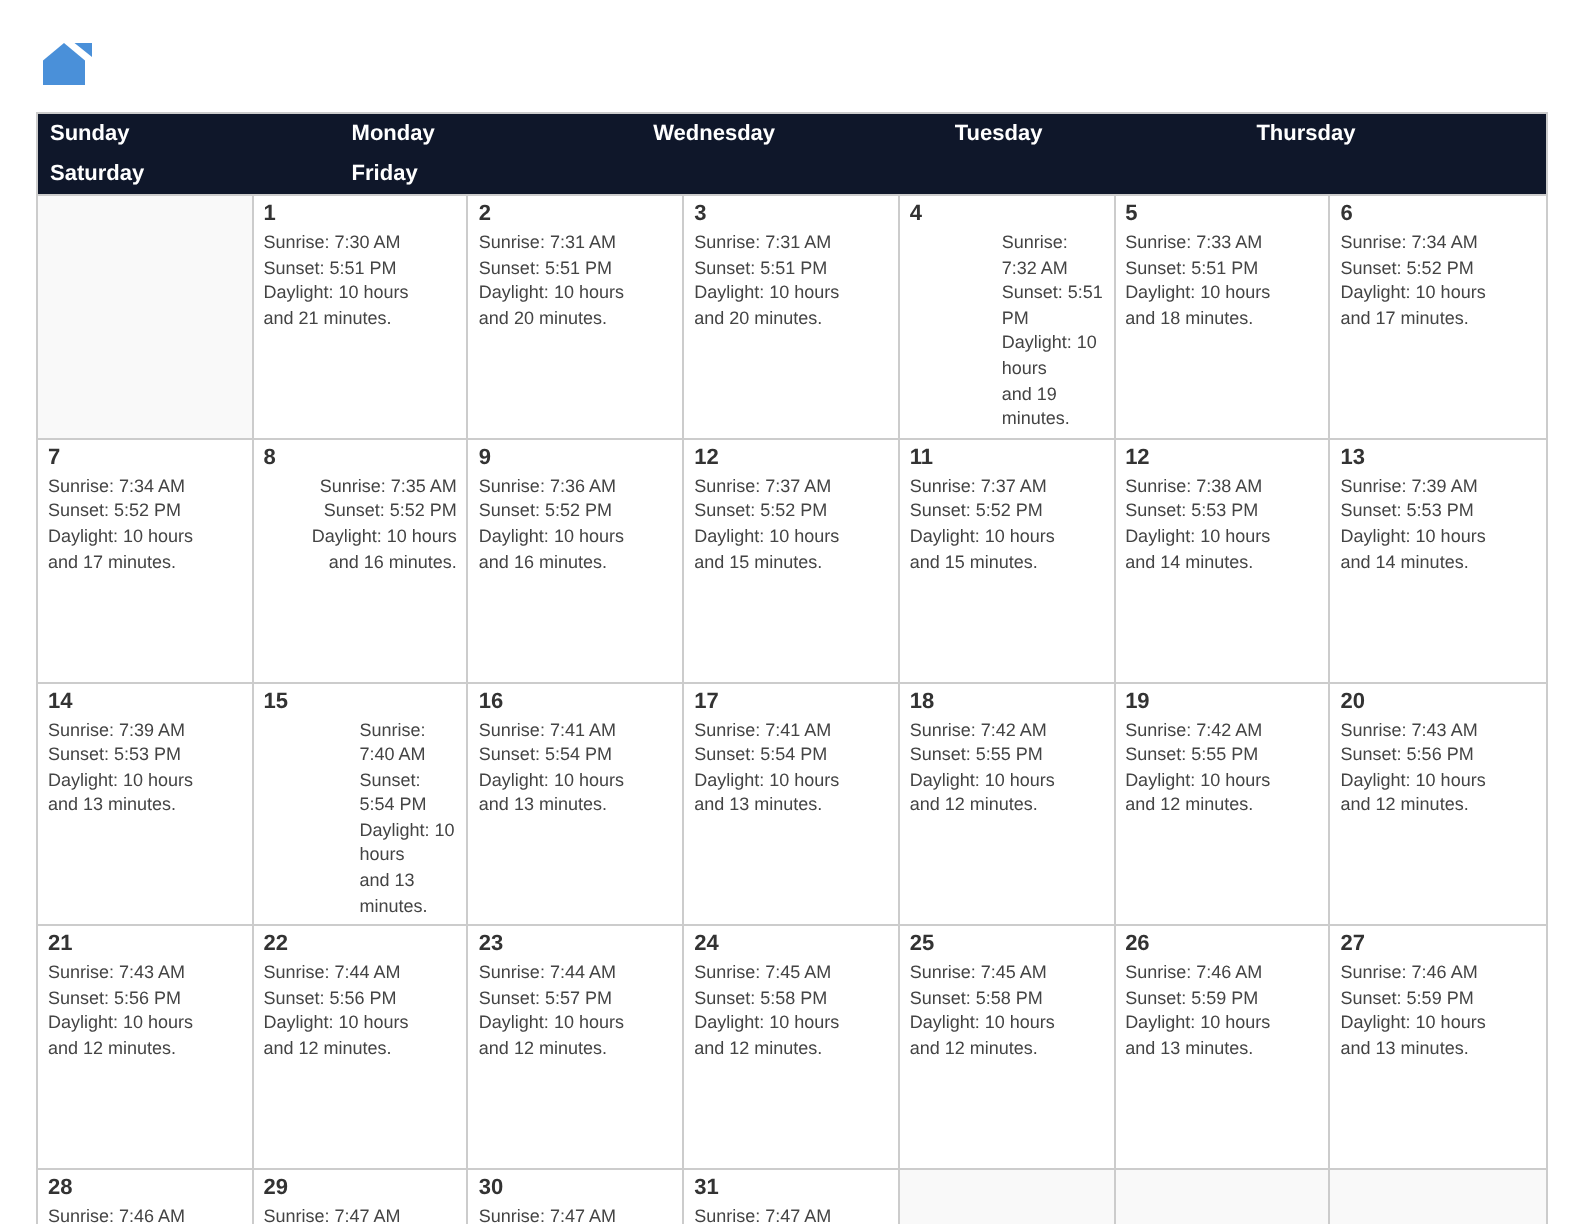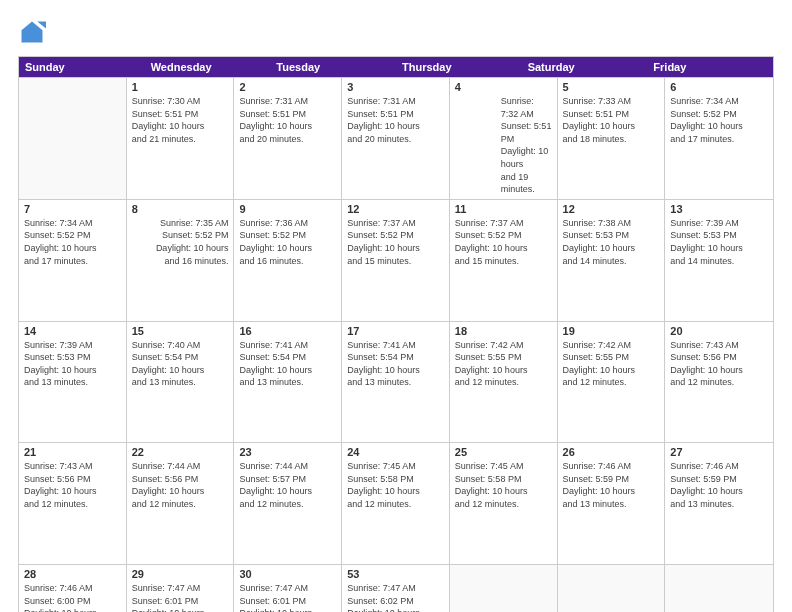--- a/index.html
+++ b/index.html
@@ -61,22 +61,22 @@
       color: #555;
     }
     .calendar {
       flex: 1;
       border: 1px solid #ccc;
       display: flex;
       flex-direction: column;
     }
     .cal-header {
       display: grid;
-      grid-template-columns: repeat(6, 1fr);
-      background: #4c1d95;
+      grid-template-columns: repeat(5, 1fr);
+      background: #0f172a;
     }
     .cal-header-cell {
       color: #fff;
       font-size: 11px;
       font-weight: bold;
       padding: 4px 6px;
       text-align: left;
     }
     .cal-body {
       flex: 1;
@@ -130,20 +130,21 @@
       </div>
     </div>
     <div class="title-block">
       <div class="main-title"></div>
       <div class="subtitle"></div>
     </div>
   </div>
   <div class="calendar">
     <div class="cal-header" id="cal-header">
         <div class="cal-header-cell">Sunday</div>
+        <div class="cal-header-cell">Monday</div>
         <div class="cal-header-cell">Wednesday</div>
         <div class="cal-header-cell">Tuesday</div>
         <div class="cal-header-cell">Thursday</div>
         <div class="cal-header-cell">Saturday</div>
         <div class="cal-header-cell">Friday</div>
       </div>
     <div class="cal-body" id="cal-body">
         <div class="cal-week">
           <div class="cal-cell empty"></div>
           <div class="cal-cell">
@@ -243,21 +244,21 @@
         <div class="cal-week">
           <div class="cal-cell">
             <div class="day-num">14</div>
             <div class="day-info" style="white-space: pre-line;">Sunrise: 7:39 AM
 Sunset: 5:53 PM
 Daylight: 10 hours
 and 13 minutes.</div>
           </div>
           <div class="cal-cell">
             <div class="day-num">15</div>
-            <div class="day-info" style="white-space: pre-line;">Sunrise: 7:40 AM
+            <div class="day-info" style="white-space: pre-line; margin-left: 48px;">Sunrise: 7:40 AM
 Sunset: 5:54 PM
 Daylight: 10 hours
 and 13 minutes.</div>
           </div>
           <div class="cal-cell">
             <div class="day-num">16</div>
             <div class="day-info" style="white-space: pre-line;">Sunrise: 7:41 AM
 Sunset: 5:54 PM
 Daylight: 10 hours
 and 13 minutes.</div>
@@ -358,21 +359,21 @@
 and 13 minutes.</div>
           </div>
           <div class="cal-cell">
             <div class="day-num">30</div>
             <div class="day-info" style="white-space: pre-line;">Sunrise: 7:47 AM
 Sunset: 6:01 PM
 Daylight: 10 hours
 and 14 minutes.</div>
           </div>
           <div class="cal-cell">
-            <div class="day-num">53</div>
+            <div class="day-num">31</div>
             <div class="day-info" style="white-space: pre-line;">Sunrise: 7:47 AM
 Sunset: 6:02 PM
 Daylight: 10 hours
 and 14 minutes.</div>
           </div>
           <div class="cal-cell empty"></div>
           <div class="cal-cell empty"></div>
           <div class="cal-cell empty"></div>
         </div>
       </div>

